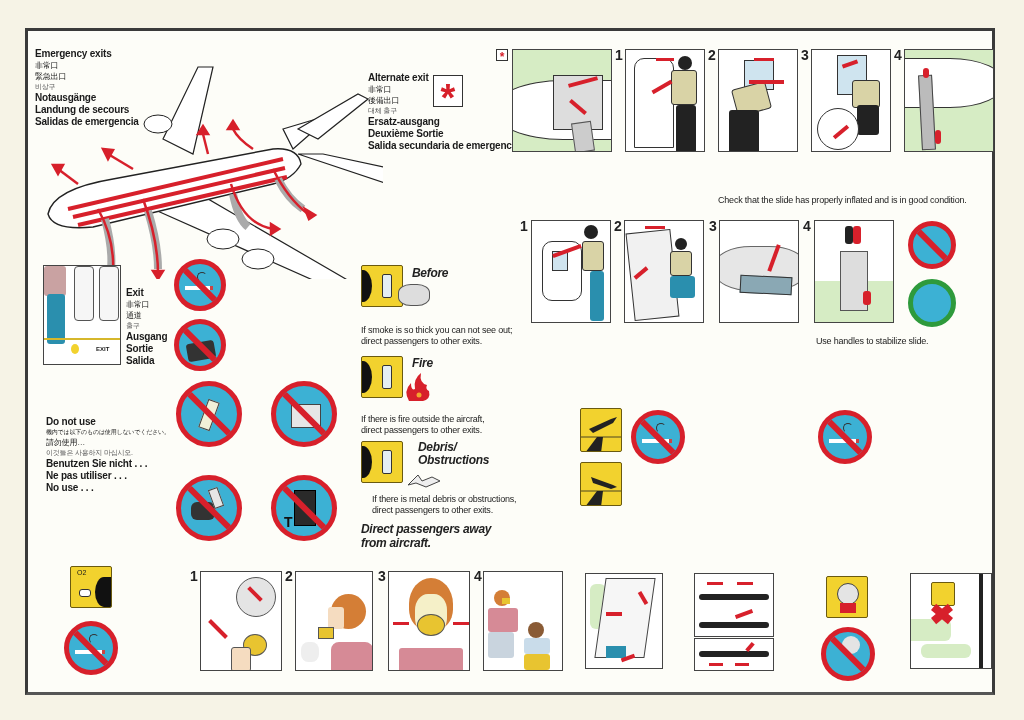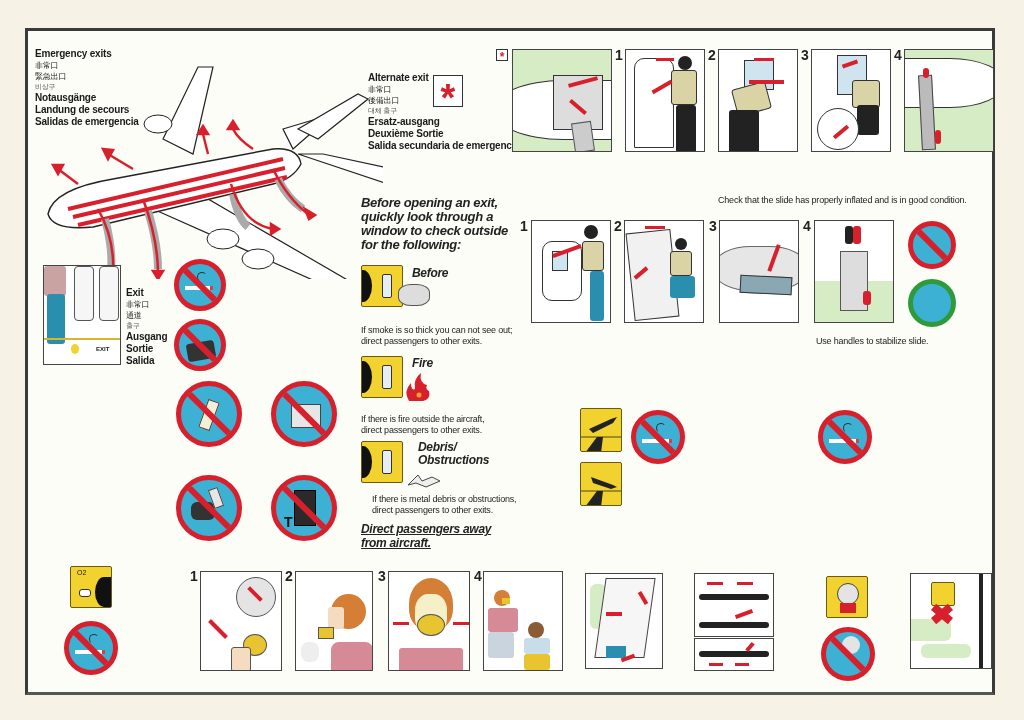--- a/index.html
+++ b/index.html
@@ -131,26 +131,20 @@
   <div class="num" style="left:866px;top:16px;">4</div>
   <div class="panel green" style="left:876px;top:18px;width:90px;height:103px;">
     <div class="abs" style="left:-10px;top:8px;width:110px;height:50px;background:#fff;border:1px solid #333;border-radius:0 50% 50% 0;"></div>
     <div class="abs" style="left:15px;top:25px;width:14px;height:75px;background:#bbb;border:1px solid #444;transform:rotate(-3deg);"></div>
     <div class="person" style="left:18px;top:18px;width:6px;height:10px;background:#d7202b;"></div>
     <div class="person" style="left:30px;top:80px;width:6px;height:14px;background:#d7202b;"></div>
   </div>
 
   <div class="abs note" style="left:690px;top:164px;">Check that the slide has properly inflated and is in good condition.</div>
 
-  <div class="abs head-it" style="left:333px;top:165px;width:170px;">
-    <div>Before opening an exit,</div>
-    <div>quickly look through a</div>
-    <div>window to check outside</div>
-    <div>for the following:</div>
-  </div>
 
   <div class="yellowbox" style="left:333px;top:234px;width:42px;height:42px;">
     <div class="abs" style="left:-8px;top:4px;width:18px;height:32px;background:#111;border-radius:50%;"></div>
     <div class="abs" style="left:20px;top:8px;width:10px;height:24px;background:#e4eef3;border:1px solid #333;border-radius:2px;"></div>
   </div>
   <div class="abs" style="left:370px;top:253px;width:32px;height:22px;background:#ddd;border:1px solid #555;border-radius:40%;"></div>
   <div class="abs head-it" style="left:384px;top:235px;font-size:12px;">Before</div>
   <div class="abs note" style="left:333px;top:294px;">
     <div>If smoke is so thick you can not see out;</div>
     <div>direct passengers to other exits.</div>
@@ -178,21 +172,21 @@
     <polygon points="2,14 12,4 16,10 26,6 34,10 20,16 10,12" fill="#eee" stroke="#444" stroke-width="1"></polygon>
   </svg>
   <div class="abs head-it" style="left:384px;top:410px;font-size:12px;line-height:13px;margin-left:6px;">
     <div>Debris/</div>
     <div>Obstructions</div>
   </div>
   <div class="abs note" style="left:344px;top:463px;">
     <div>If there is metal debris or obstructions,</div>
     <div>direct passengers to other exits.</div>
   </div>
-  <div class="abs head-it" style="left:333px;top:491px;font-size:12px;text-decoration:underline;">
+  <div class="abs head-it" style="left:333px;top:491px;font-size:12px;">
     <div>Direct passengers away</div>
     <div>from aircraft.</div>
   </div>
 
   <div class="num" style="left:492px;top:187px;">1</div>
   <div class="panel" style="left:503px;top:189px;width:80px;height:103px;">
     <div class="abs" style="left:10px;top:20px;width:40px;height:60px;border:1px solid #333;border-radius:10px;"></div>
     <div class="abs" style="left:20px;top:30px;width:16px;height:20px;background:#cfe4ef;border:1px solid #333;"></div>
     <div class="person" style="left:50px;top:20px;width:22px;height:30px;background:#d9d3a6;border:1px solid #333;"></div>
     <div class="person" style="left:58px;top:50px;width:14px;height:50px;background:#2a8fae;"></div>
@@ -245,20 +239,29 @@
     <div>Salida</div>
   </div>
   <div class="ban" style="left:146px;top:228px;width:52px;height:52px;">
     <div class="cig" style="left:6px;top:22px;width:28px;"></div>
     <div class="smoke" style="left:18px;top:8px;"></div>
   </div>
   <div class="ban" style="left:146px;top:288px;width:52px;height:52px;">
     <div class="abs" style="left:8px;top:18px;width:28px;height:18px;background:#333;border-radius:3px;transform:rotate(-10deg);"></div>
   </div>
 
+  <div class="abs lbl" style="left:18px;top:385px;">
+    <div>Do not use</div>
+    <div class="cjk" style="font-size:6px;line-height:9px;">機内では以下のものは使用しないでください。</div>
+    <div class="cjk">請勿使用…</div>
+    <div class="ko">이것들은 사용하지 마십시오.</div>
+    <div>Benutzen Sie nicht . . .</div>
+    <div>Ne pas utiliser . . .</div>
+    <div>No use . . .</div>
+  </div>
   <div class="ban" style="left:148px;top:350px;width:66px;height:66px;">
     <div class="abs" style="left:22px;top:14px;width:12px;height:30px;background:#f0f0d8;border:1px solid #444;transform:rotate(20deg);"></div>
   </div>
   <div class="ban" style="left:243px;top:350px;width:66px;height:66px;">
     <div class="abs" style="left:15px;top:18px;width:30px;height:24px;background:#e6e6e6;border:1px solid #444;"></div>
   </div>
   <div class="ban" style="left:148px;top:444px;width:66px;height:66px;">
     <div class="abs" style="left:10px;top:22px;width:24px;height:18px;background:#333;border-radius:6px;"></div>
     <div class="abs" style="left:30px;top:8px;width:10px;height:20px;background:#e6e6e6;border:1px solid #444;transform:rotate(-20deg);"></div>
   </div>

